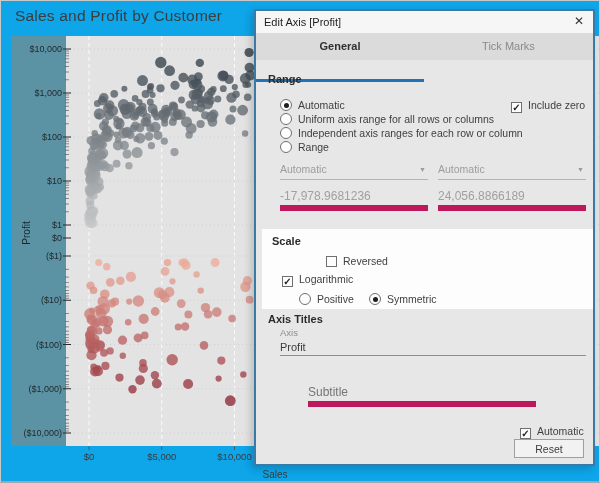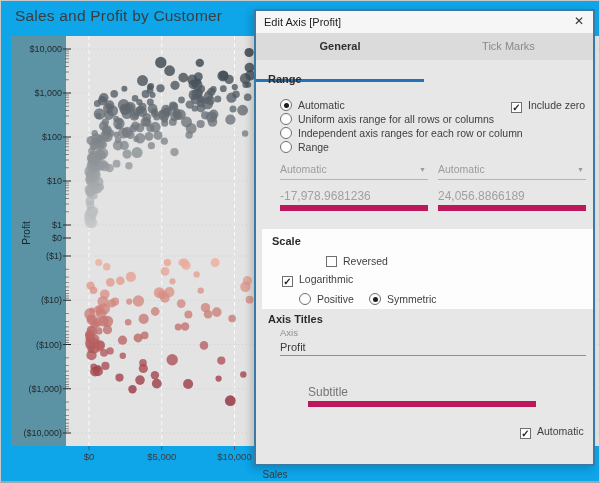--- a/index.html
+++ b/index.html
@@ -565,14 +565,15 @@
 
     <div class="sect" style="left:12px;top:302px;">Axis Titles</div>
     <div class="sublabel" style="left:24px;top:316px;">Axis</div>
     <input class="field active" style="left: 24px; top: 330px; width: 306px;" value="Profit">
 
     <input class="field" style="left: 24px; top: 374px; width: 228px; margin-left: 28px;" placeholder="Subtitle">
     <div class="row" style="left:264px;top:378px;margin-top:36px;">
       <span class="checkbox">✓</span><span>Automatic</span>
     </div>
 
+    <button class="reset">Reset</button>
   </div>
 </div>
 
 </body></html>

